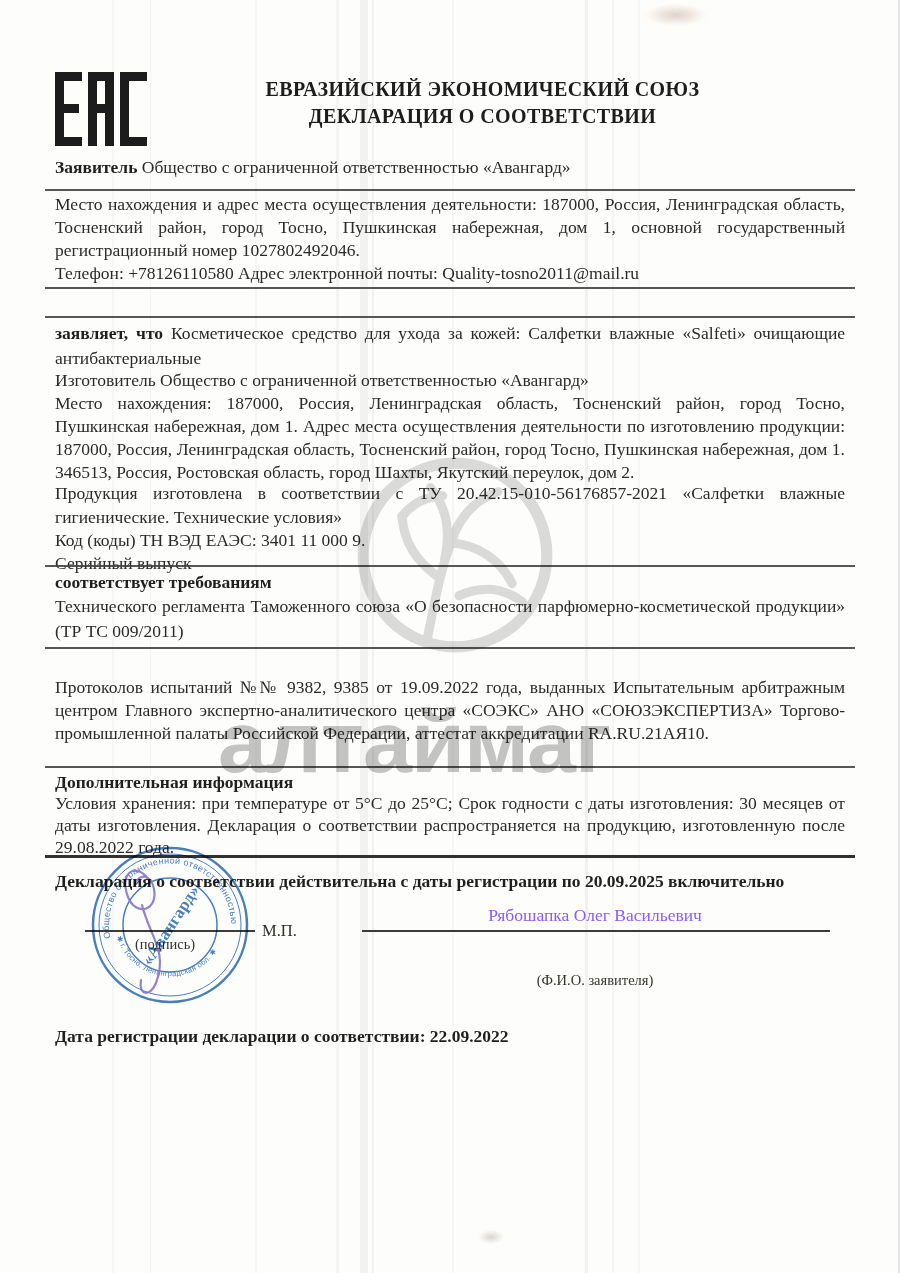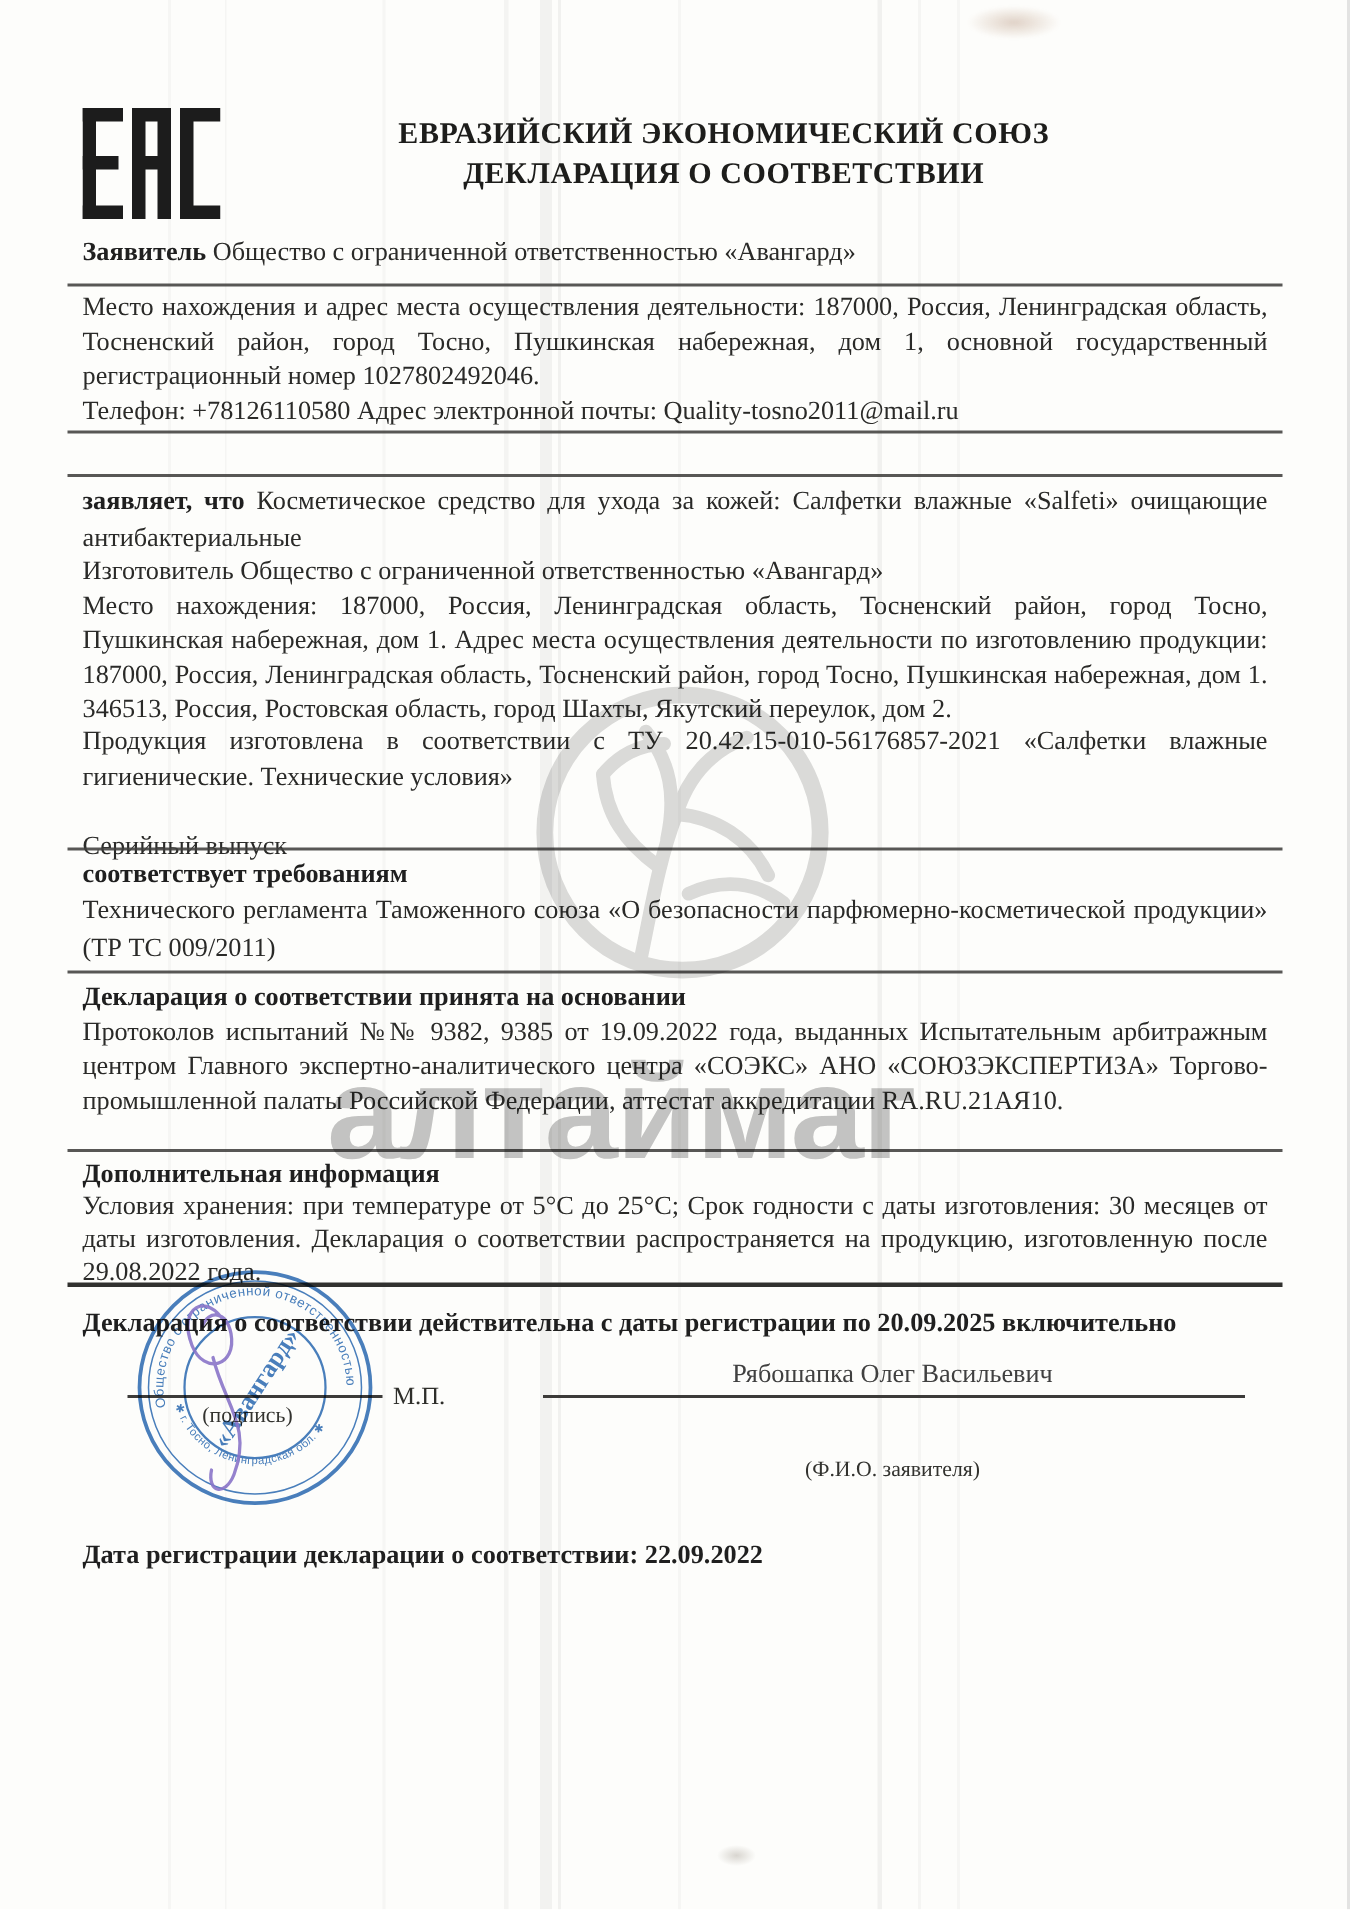--- a/index.html
+++ b/index.html
@@ -12,21 +12,21 @@
   .abs{position:absolute;}
   .row{position:absolute;left:55px;width:790px;font-size:17.5px;line-height:25px;}
   .just{text-align:justify;}
   .b{font-weight:bold;color:#1f1f1f;}
   .rule{position:absolute;left:45px;width:810px;height:2px;background:#41403e;opacity:.88;}
   .rule.dark{height:3px;background:#262624;opacity:.95;}
   .title{position:absolute;left:120px;width:725px;text-align:center;
     font-weight:bold;font-size:20px;line-height:26px;letter-spacing:.4px;color:#1d1d1b;}
   .sigline{position:absolute;height:2px;background:#3c3b39;}
   .caption{position:absolute;font-size:14.5px;text-align:center;color:#33332f;}
-  .fio{position:absolute;left:360px;width:470px;text-align:center;font-size:17.5px;color:#404040;}
+  .fio{position:absolute;left:360px;width:470px;text-align:center;font-size:17.5px;color:#8b5cf6;}
   .mp{position:absolute;font-size:16.5px;color:#2e2e2a;}
   .wm-brand{
     position:absolute;left:218px;top:698px;
     font-family:"Liberation Sans","DejaVu Sans",sans-serif;
     font-weight:bold;font-size:88px;line-height:1;letter-spacing:-1px;
     color:#8f8f8f;opacity:.52;mix-blend-mode:multiply;white-space:nowrap;
   }
   .wm-tagline{
     position:absolute;left:315px;top:793px;
     font-family:"Liberation Sans","DejaVu Sans",sans-serif;
@@ -88,28 +88,28 @@
   <div class="row just" style="top:193px;line-height:23px;">Место нахождения и адрес места осуществления деятельности: 187000, Россия, Ленинградская область, Тосненский район, город Тосно, Пушкинская набережная, дом 1, основной государственный регистрационный номер 1027802492046.</div>
   <div class="row" style="top:261px;">Телефон: +78126110580 Адрес электронной почты: Quality-tosno2011@mail.ru</div>
   <div class="rule" style="top:287px;"></div>
 
   <div class="rule" style="top:316px;"></div>
 
   <div class="row" style="top:368px;">Изготовитель Общество с ограниченной ответственностью «Авангард»</div>
   <div class="row just" style="top:321px;"><span class="b">заявляет, что</span> <span>Косметическое средство для ухода за кожей: Салфетки влажные «Salfeti» очищающие антибактериальные</span></div>
   <div class="row just" style="top:392px;line-height:23px;">Место нахождения: 187000, Россия, Ленинградская область, Тосненский район, город Тосно, Пушкинская набережная, дом 1. Адрес места осуществления деятельности по изготовлению продукции: 187000, Россия, Ленинградская область, Тосненский район, город Тосно, Пушкинская набережная, дом 1.  346513, Россия, Ростовская область, город Шахты, Якутский переулок, дом 2.</div>
   <div class="row just" style="top:481px;line-height:24px;">Продукция изготовлена в соответствии с ТУ 20.42.15-010-56176857-2021 «Салфетки влажные гигиенические. Технические условия»</div>
+  <div class="row" style="top:528px;">Код (коды) ТН ВЭД ЕАЭС: 3401 11 000 9.</div>
   <div class="row" style="top:551px;">Серийный выпуск</div>
   <div class="rule" style="top:565px;"></div>
 
   <div class="row b" style="top:570px;">соответствует требованиям</div>
   <div class="row just" style="top:594px;">Технического регламента Таможенного союза «О безопасности парфюмерно-косметической продукции» (ТР ТС 009/2011)</div>
   <div class="rule" style="top:647px;"></div>
 
-  <div class="row b" style="top:652px;">Декларация о соответствии принята на основании</div>
   <div class="row just" style="top:676px;line-height:23px;">Протоколов испытаний №№ 9382, 9385 от 19.09.2022 года, выданных Испытательным арбитражным центром Главного экспертно-аналитического центра «СОЭКС» АНО «СОЮЗЭКСПЕРТИЗА» Торгово-промышленной палаты Российской Федерации, аттестат аккредитации RA.RU.21АЯ10.</div>
   <div class="rule" style="top:766px;"></div>
 
   <div class="row b" style="top:770px;">Дополнительная информация</div>
   <div class="row just" style="top:792px;line-height:22px;">Условия хранения: при температуре от 5°С до 25°С; Срок годности с даты изготовления: 30 месяцев от даты изготовления. Декларация о соответствии распространяется на продукцию, изготовленную после 29.08.2022 года.</div>
   <div class="rule dark" style="top:855px;"></div>
 
   <div class="row b" style="top:869px;">Декларация о соответствии действительна с даты регистрации по 20.09.2025 включительно</div>
 
   <div class="fio" style="top:905px;">Рябошапка Олег Васильевич</div>

